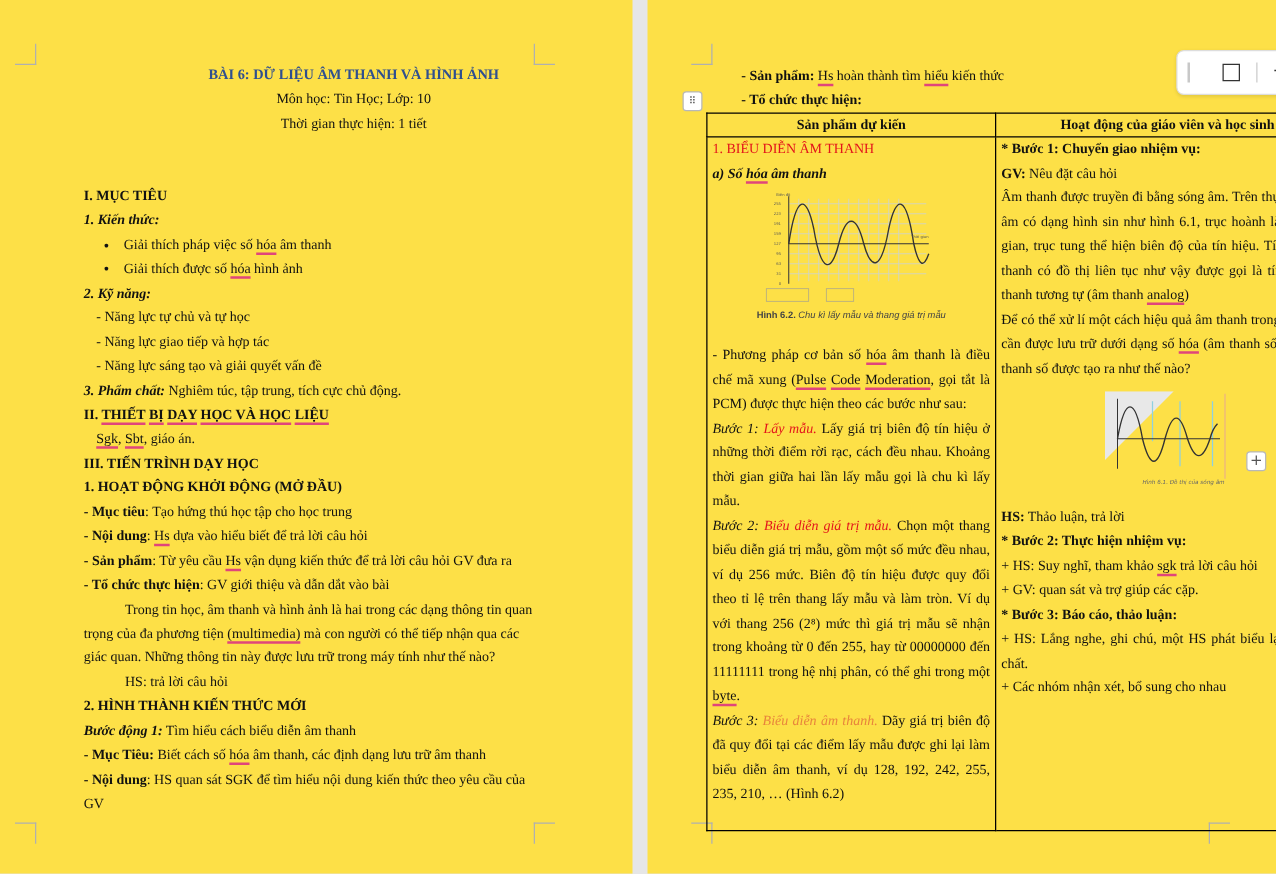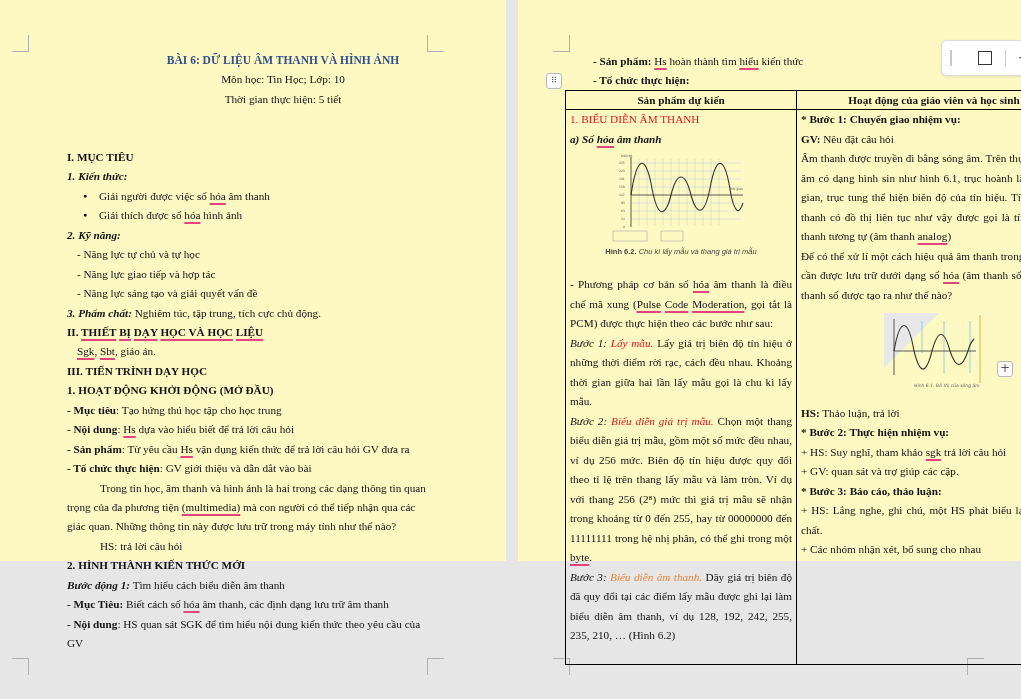--- a/index.html
+++ b/index.html
@@ -1,18 +1,18 @@
 <!DOCTYPE html>
 <html><head>
 <meta charset="utf-8">
 <style>
   html, body { margin:0; padding:0; }
   body { width:1021px; height:699px; background:#e6e6e6; position:relative; overflow:hidden;
          font-family:"Liberation Serif", serif; color:#111; }
-  .page { position:absolute; top:0; height:561px; background:#fef9c3; }
+  .page { position:absolute; top:0; height:699px; background:#fde047; }
   #page-left { left:0; width:506px; }
   #page-right { left:518px; width:503px; }
   .corner { position:absolute; width:16px; height:16px; border-color:#b0b0b0; border-style:solid; border-width:0; }
   .c-tl { border-right-width:1px; border-bottom-width:1px; }
   .c-tr { border-left-width:1px; border-bottom-width:1px; }
   .c-bl { border-right-width:1px; border-top-width:1px; }
   .c-br { border-left-width:1px; border-top-width:1px; }
   .ln { position:absolute; font-size:11.2px; line-height:14px; white-space:nowrap; }
   .center { text-align:center; }
   .b { font-weight:bold; }
@@ -38,25 +38,25 @@
 <body>
 
 <div class="page" id="page-left">
   <div class="corner c-tl" style="left:12px;top:35px"></div>
   <div class="corner c-tr" style="left:427px;top:35px"></div>
   <div class="corner c-bl" style="left:12px;top:658px"></div>
   <div class="corner c-br" style="left:427px;top:658px"></div>
 
   <div class="ln center title" style="left:68px;width:430px;top:53px">BÀI 6: DỮ LIỆU ÂM THANH VÀ HÌNH ẢNH</div>
   <div class="ln center" style="left:68px;width:430px;top:72px">Môn học: Tin Học; Lớp: 10</div>
-  <div class="ln center" style="left:68px;width:430px;top:92px">Thời gian thực hiện: 5 tiết</div>
+  <div class="ln center" style="left:68px;width:430px;top:92px">Thời gian thực hiện: 1 tiết</div>
 
   <div class="ln b" style="left:67px;top:150px">I. MỤC TIÊU</div>
   <div class="ln b i" style="left:67px;top:169px">1. Kiến thức:</div>
-  <div class="ln bullet" style="left:99px;top:189px"><span>Giải người được việc số </span><span class="sq">hóa</span><span> âm thanh</span></div>
+  <div class="ln bullet" style="left:99px;top:189px"><span>Giải thích pháp việc số </span><span class="sq">hóa</span><span> âm thanh</span></div>
   <div class="ln bullet" style="left:99px;top:208px"><span>Giải thích được số </span><span class="sq">hóa</span><span> hình ảnh</span></div>
   <div class="ln b i" style="left:67px;top:228px">2. Kỹ năng:</div>
   <div class="ln" style="left:77px;top:247px">- Năng lực tự chủ và tự học</div>
   <div class="ln" style="left:77px;top:267px">- Năng lực giao tiếp và hợp tác</div>
   <div class="ln" style="left:77px;top:286px">- Năng lực sáng tạo và giải quyết vấn đề</div>
   <div class="ln" style="left:67px;top:306px"><span class="b i">3. Phẩm chất:</span><span> Nghiêm túc, tập trung, tích cực chủ động.</span></div>
   <div class="ln b" style="left:67px;top:325px"><span>II. </span><span class="sq">THIẾT</span> <span class="sq">BỊ</span> <span class="sq">DẠY</span> <span class="sq">HỌC VÀ HỌC</span> <span class="sq">LIỆU</span></div>
   <div class="ln" style="left:77px;top:344px"><span class="sq">Sgk</span>, <span class="sq">Sbt</span><span>, giáo án.</span></div>
   <div class="ln b" style="left:67px;top:364px">III. TIẾN TRÌNH DẠY HỌC</div>
   <div class="ln b" style="left:67px;top:383px">1. HOẠT ĐỘNG KHỞI ĐỘNG (MỞ ĐẦU)</div>

